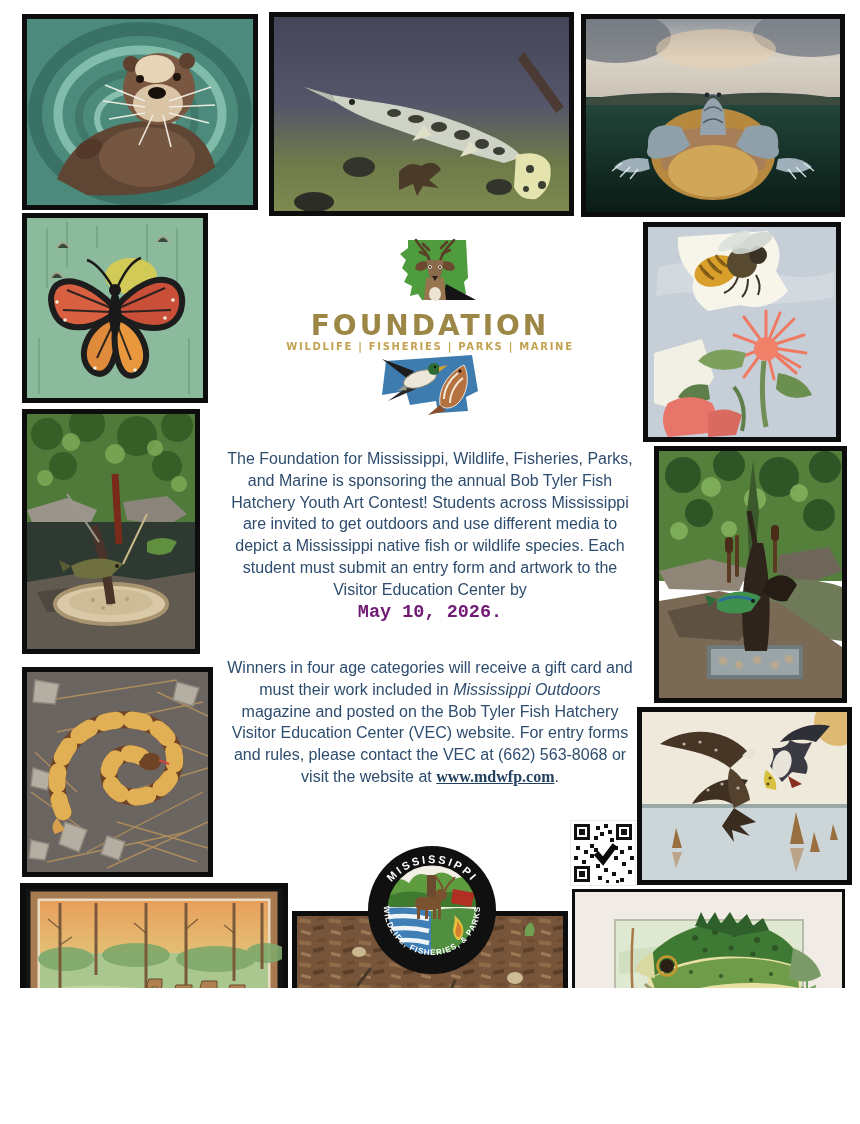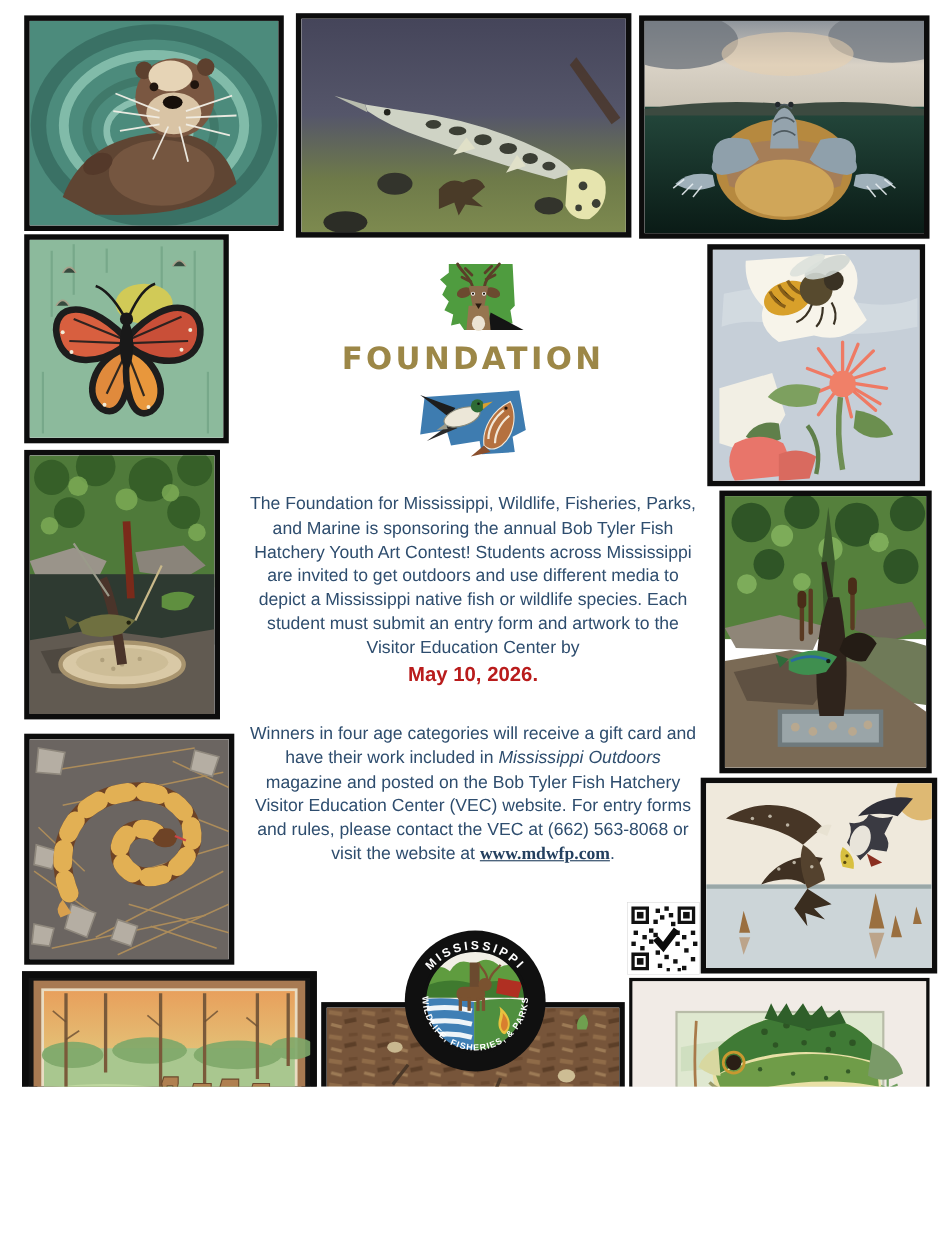--- a/index.html
+++ b/index.html
@@ -3,22 +3,22 @@
 <meta charset="utf-8">
 <style>
   html,body{margin:0;padding:0;background:#fff;}
   .page{position:relative;width:860px;height:988px;background:#ffffff;overflow:hidden;
         font-family:"Liberation Sans",sans-serif;}
   .art{position:absolute;border:5px solid #0d0d0d;background:#fff;box-sizing:border-box;}
   .art svg{display:block;width:100%;height:100%;}
   .thinframe{border-width:3px;}
   .center-text{position:absolute;left:224px;width:412px;text-align:center;
         color:#2e4d6e;font-size:16px;line-height:21.8px;}
-  .deadline{display:block;font-family:Liberation Sans, sans-serif;font-weight:bold;
-        font-size:18.5px;margin-top:1px;color:#b91c1c;}
+  .deadline{display:block;font-family:Liberation Mono, monospace;font-weight:bold;
+        font-size:18.5px;margin-top:1px;color:#701a75;}
   .site{font-family:"Liberation Serif",serif;font-weight:bold;text-decoration:underline;
         color:#24405f;cursor:pointer;text-align:center;}
   .p2 em{font-style:italic;margin-top:24px;}
   .logo-title{position:absolute;left:230px;width:400px;top:309px;text-align:center;
         font-family:"DejaVu Sans",sans-serif;font-weight:bold;font-size:28px;
         letter-spacing:3px;color:#9c8747;}
   .logo-tagline{position:absolute;left:230px;width:400px;top:341px;text-align:center;
         font-family:"DejaVu Sans",sans-serif;font-weight:bold;font-size:10px;
         letter-spacing:1.7px;color:#c2a251;}
   .abs{position:absolute;}
@@ -554,20 +554,21 @@
       <ellipse cx="47" cy="56" rx="6" ry="7" fill="#ece4d4"></ellipse>
       <circle cx="42" cy="29" r="1.8" fill="#fff"></circle>
         <circle cx="52" cy="29" r="1.8" fill="#fff"></circle>
       <circle cx="42" cy="29" r="1" fill="#1d1208"></circle>
         <circle cx="52" cy="29" r="1" fill="#1d1208"></circle>
       <path d="M44,38 h6 l-3,5 Z" fill="#2a1c10"></path>
     </svg>
   </div>
 
   <div class="logo-title">FOUNDATION</div>
+  <div class="logo-tagline">WILDLIFE | FISHERIES | PARKS | MARINE</div>
 
   <div class="abs" style="left:378px;top:353px;width:104px;height:64px;">
     <svg viewBox="0 0 104 64">
       <path d="M8,8 L94,2 L100,38 L88,44 L90,58 L60,60 L58,48 L32,52 L28,38 L4,42 Z" fill="#3e7cb0"></path>
       <path d="M30,26 L4,6 L36,18 Z" fill="#1d1d1d"></path>
       <path d="M32,32 L10,48 L38,36 Z" fill="#2a2a2a"></path>
       <ellipse cx="42" cy="26" rx="17" ry="8" fill="#ece7d8" stroke="#8a8a7a" stroke-width="1" transform="rotate(-18 42 26)"></ellipse>
       <circle cx="56" cy="16" r="6" fill="#2e6b35"></circle>
       <path d="M61,14 L70,12 L61,19 Z" fill="#d8a030"></path>
       <circle cx="57" cy="14" r="1.2" fill="#111"></circle>
@@ -581,21 +582,21 @@
       <circle cx="82" cy="18" r="1.5" fill="#1d1208"></circle>
     </svg>
   </div>
 
   <div class="center-text" style="top:448px;">
     <span>The Foundation for Mississippi, Wildlife, Fisheries, Parks, and Marine is sponsoring the annual Bob Tyler Fish Hatchery Youth Art Contest! Students across Mississippi are invited to get outdoors and use different media to depict a Mississippi native fish or wildlife species. Each student must submit an entry form and artwork to the Visitor Education Center by</span>
     <strong class="deadline">May 10, 2026.</strong>
   </div>
 
   <div class="center-text p2" style="top:657px;">
-    <span>Winners in four age categories will receive a gift card and have their work included in </span><em>Mississippi Outdoors</em><span> magazine and posted on the Bob Tyler Fish Hatchery Visitor Education Center (VEC) website. For entry forms and rules, please contact the VEC at (662) 563-8068 or visit the website at </span><a class="site">www.mdwfp.com</a><span>.</span>
+    <span>Winners in four age categories will receive a gift card and must their work included in </span><em>Mississippi Outdoors</em><span> magazine and posted on the Bob Tyler Fish Hatchery Visitor Education Center (VEC) website. For entry forms and rules, please contact the VEC at (662) 563-8068 or visit the website at </span><a class="site">www.mdwfp.com</a><span>.</span>
   </div>
 
   <div class="abs" style="left:570px;top:820px;width:66px;height:66px;">
     <svg viewBox="0 0 66 66">
       <rect width="66" height="66" fill="#fff" stroke="#d8d8d8" stroke-width="1"></rect>
       <g fill="#111">
         <path d="M4,4 h16 v16 h-16 Z M7,7 v10 h10 V7 Z"></path>
         <rect x="9" y="9" width="6" height="6"></rect>
         <path d="M46,4 h16 v16 h-16 Z M49,7 v10 h10 V7 Z"></path>
         <rect x="51" y="9" width="6" height="6"></rect>

